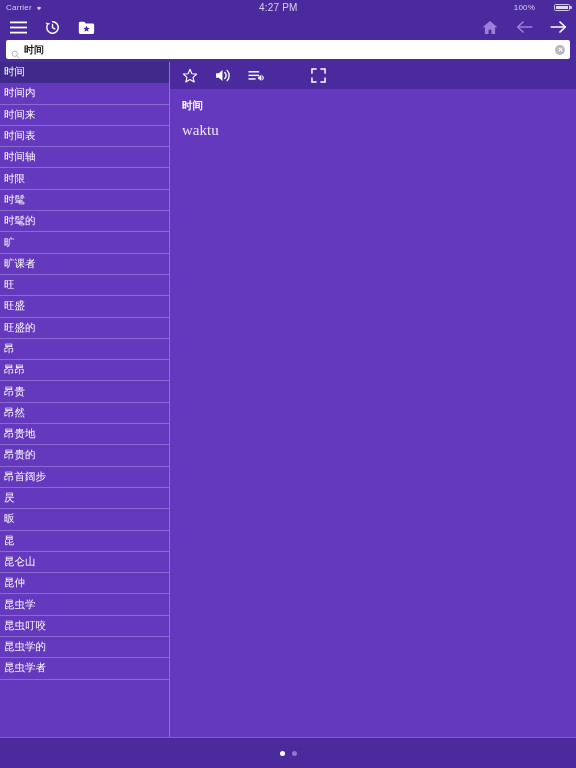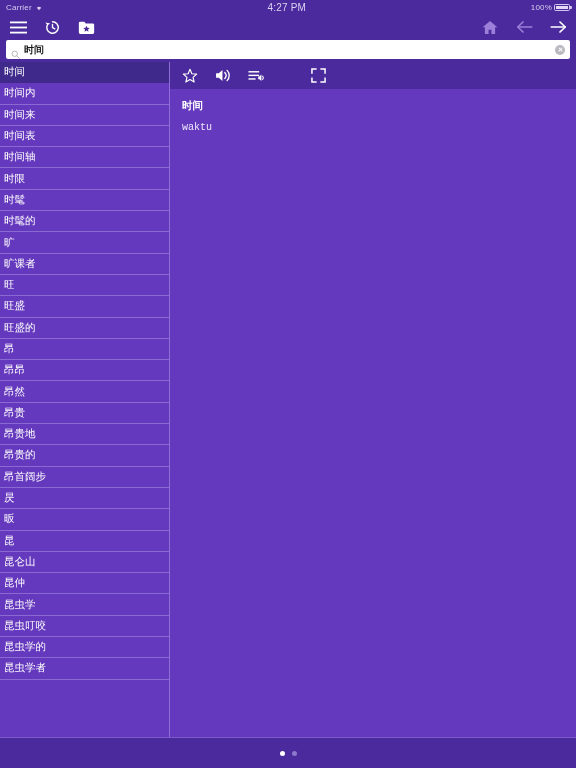--- a/index.html
+++ b/index.html
@@ -31,21 +31,21 @@
     display: flex;
     align-items: center;
     padding: 0 6px;
     box-sizing: border-box;
     color: #d9cdf0;
     font-size: 8px;
     letter-spacing: .2px;
   }
   .sb-left { display: flex; align-items: center; gap: 3px; flex: 0 0 auto; }
   .sb-center { flex: 1 1 auto; text-align: center; font-size: 10px; color: #ddd2f2; }
-  .sb-right { display: flex; align-items: center; gap: 2px; flex: 0 0 auto; }
+  .sb-right { display: flex; align-items: center; gap: 19px; flex: 0 0 auto; }
   .wifi-ic { display: inline-block; width: 8px; height: 7px; }
   .batt {
     display: inline-block;
     width: 16px; height: 7px;
     border: 1px solid #d4c7ef;
     border-radius: 1.5px;
     position: relative;
     box-sizing: border-box;
   }
   .batt::after {
@@ -205,23 +205,23 @@
     overflow: hidden;
   }
   .entry-head {
     font-size: 10.5px;
     font-weight: bold;
     color: #ffffff;
     margin-bottom: 9px;
     font-family: "DejaVu Sans", "Liberation Sans", sans-serif;
   }
   .entry-def {
-    font-size: 10px;
+    font-size: 15px;
     color: #efe8fb;
-    font-family: Liberation Mono, monospace;
+    font-family: Liberation Serif, serif;
   }
 
   
   .bottombar {
     height: 30px;
     flex: 0 0 30px;
     background: #4a2a9c;
     border-top: 1px solid #7a5bc9;
     display: flex;
     align-items: center;
@@ -360,24 +360,24 @@
           <div class="list-row">
             <span>旺盛的</span>
           </div>
           <div class="list-row">
             <span>昂</span>
           </div>
           <div class="list-row">
             <span>昂昂</span>
           </div>
           <div class="list-row">
+            <span>昂贵</span>
+          </div>
+          <div class="list-row">
             <span>昂然</span>
-          </div>
-          <div class="list-row">
-            <span>昂贵</span>
           </div>
           <div class="list-row">
             <span>昂贵地</span>
           </div>
           <div class="list-row">
             <span>昂贵的</span>
           </div>
           <div class="list-row">
             <span>昂首阔步</span>
           </div>

